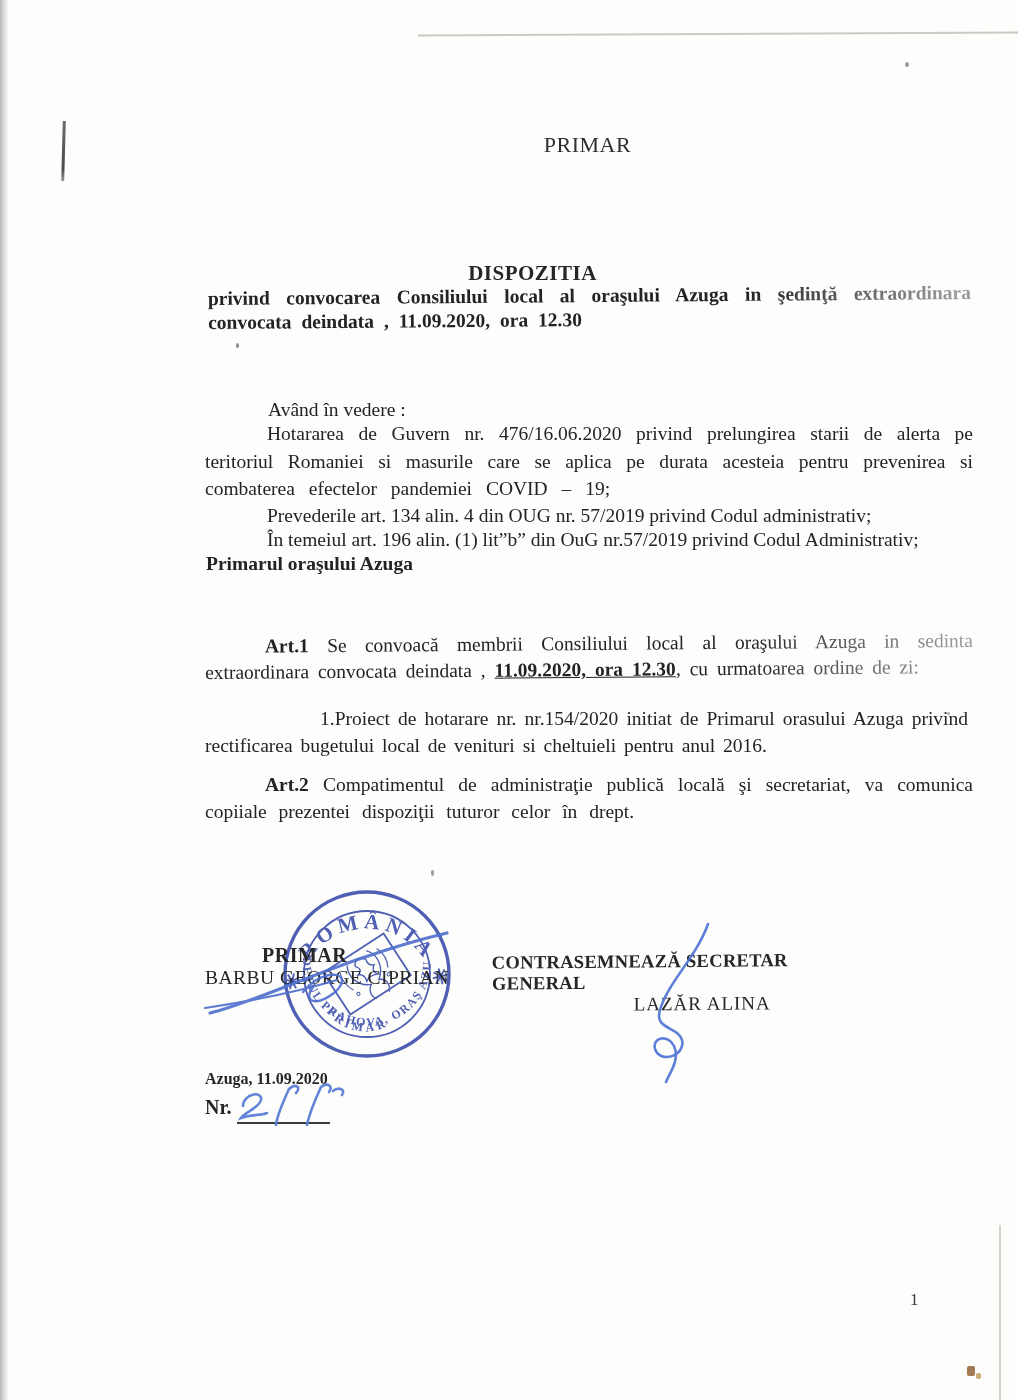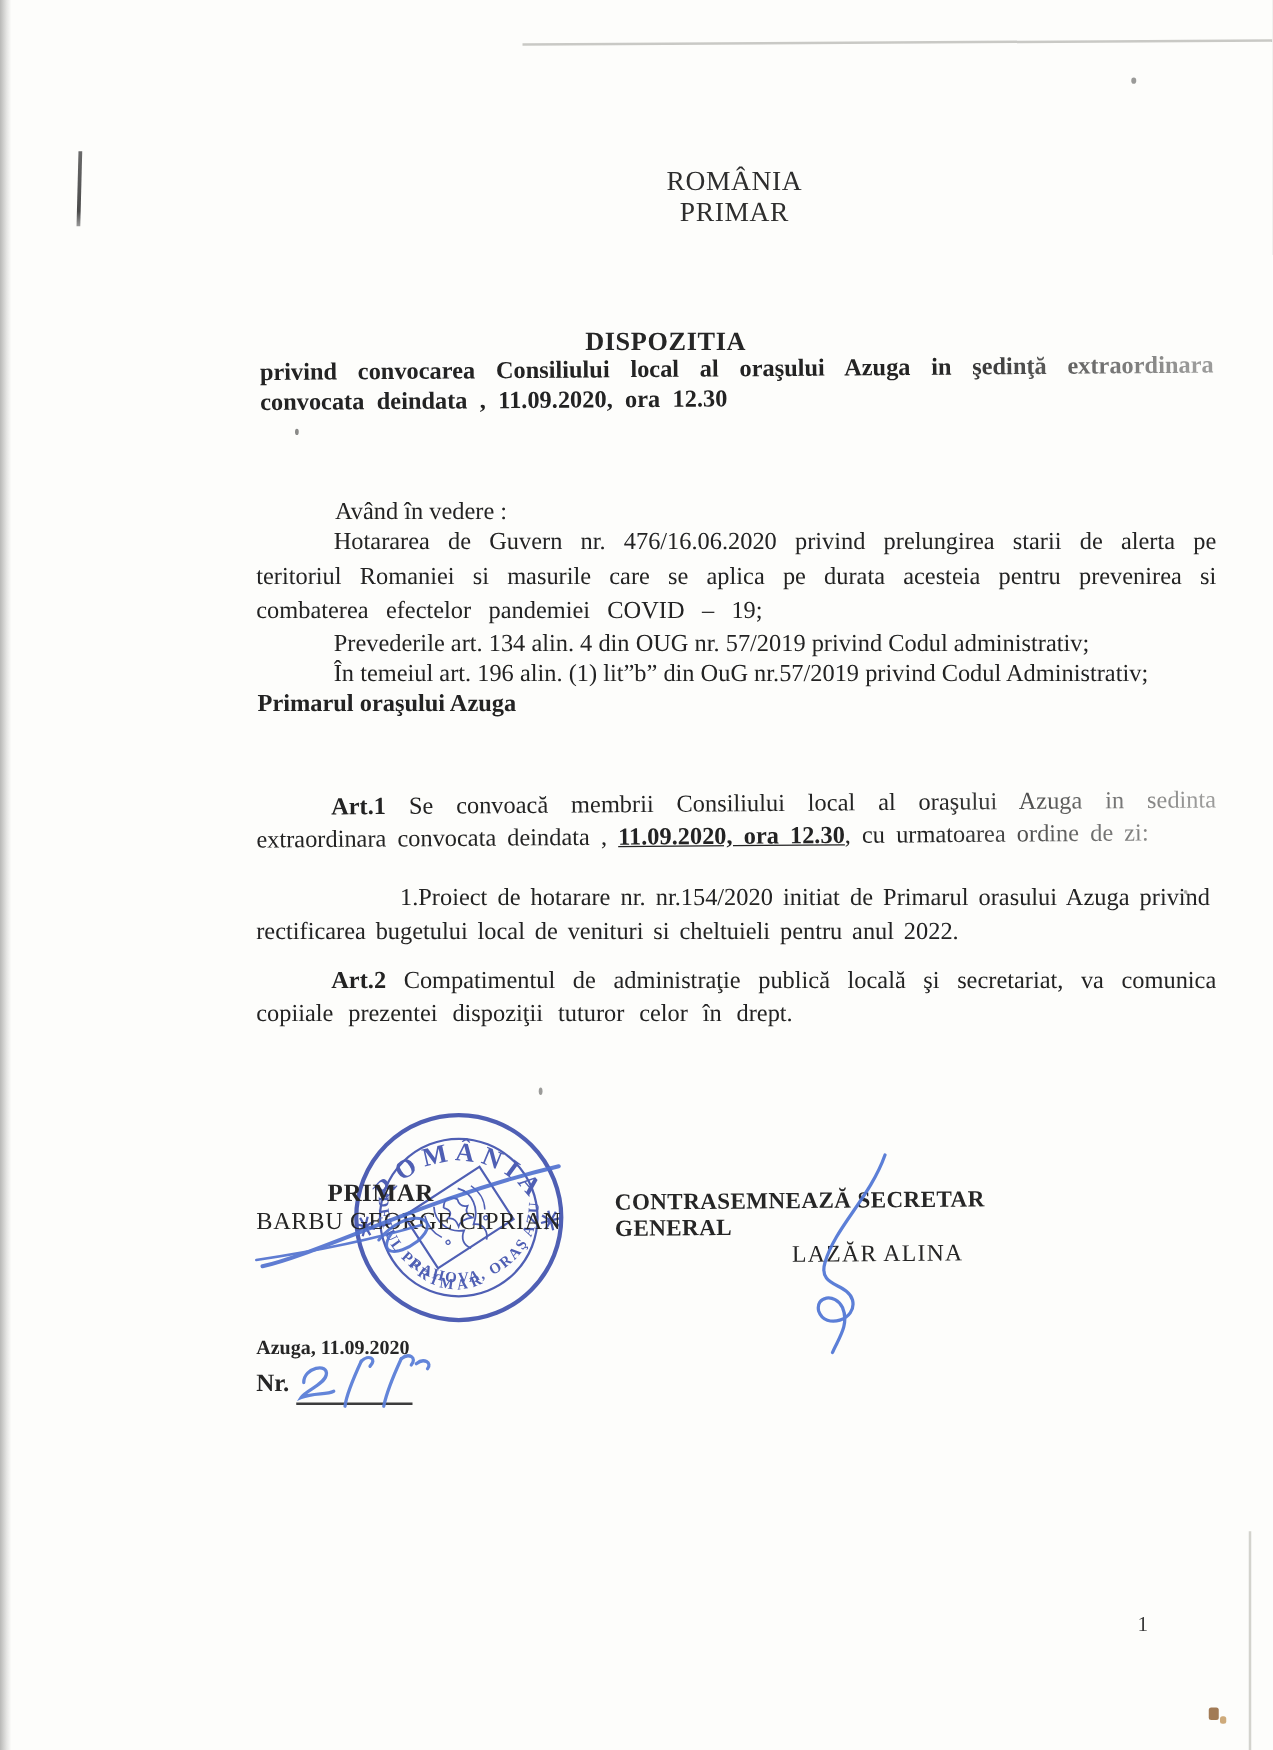--- a/index.html
+++ b/index.html
@@ -42,38 +42,37 @@
   <div class="edge-left"></div>
   <div class="edge-top"></div>
   <div class="edge-right"></div>
   <div class="staple"></div>
   <div class="speck" style="left:905px;top:62px;width:4px;height:5px;background:#9a9a98;"></div>
   <div class="speck" style="left:236px;top:343px;width:3px;height:5px;background:#8a8a88;"></div>
   <div class="speck" style="left:431px;top:870px;width:3px;height:6px;background:#9b9b99;"></div>
   <div class="speck" style="left:947px;top:712px;width:3px;height:3px;background:#aaaaa8;"></div>
 
   <div class="ln ctr" style="left:205px;top:133px;width:765px;font-size:22px;line-height:24.5px;letter-spacing:.5px;color:#2e2e2e;">
-    <div>ROMÂNIA</div>
     <div>PRIMAR</div>
   </div>
 
   <div class="ln ctr b" style="left:150px;top:261px;width:765px;font-size:21px;letter-spacing:.5px;">DISPOZITIA</div>
 
   <div class="ln just b body-text fade skew" style="left:208px;top:287px;width:763px;line-height:23.5px;word-spacing:5px;">privind convocarea Consiliului local al oraşului Azuga in şedinţă extraordinara convocata deindata , 11.09.2020, ora 12.30</div>
 
   <div class="ln body-text" style="left:268px;top:396px;">Având în vedere :</div>
   <div class="ln just body-text" style="left:205px;top:420px;width:768px;text-indent:62px;word-spacing:9px;line-height:27.5px;">Hotararea de Guvern nr. 476/16.06.2020 privind prelungirea starii de alerta pe teritoriul Romaniei si masurile care se aplica pe durata acesteia pentru prevenirea si combaterea efectelor pandemiei COVID – 19;</div>
   <div class="ln body-text" style="left:205px;top:502px;text-indent:62px;width:790px;">Prevederile art. 134 alin. 4 din OUG nr. 57/2019 privind Codul administrativ;</div>
   <div class="ln body-text" style="left:205px;top:526px;text-indent:62px;width:790px;">În temeiul art. 196 alin. (1) lit”b”  din OuG nr.57/2019 privind Codul Administrativ;</div>
   <div class="ln body-text b" style="left:206px;top:550px;">Primarul oraşului Azuga</div>
 
 
   <div class="ln just body-text fade skew" style="left:205px;top:634px;width:768px;text-indent:60px;word-spacing:4px;line-height:26px;"><span class="b">Art.1</span><span> Se convoacă membrii Consiliului local al oraşului Azuga  in sedinta extraordinara convocata deindata , </span><span class="b" style="text-decoration:underline;">11.09.2020, ora 12.30</span><span>, cu urmatoarea ordine de zi:</span></div>
 
-  <div class="ln just body-text" style="left:205px;top:706px;width:763px;text-indent:115px;word-spacing:3px;line-height:26.5px;">1.Proiect de hotarare nr. nr.154/2020 initiat de Primarul orasului Azuga privind rectificarea bugetului local de venituri si cheltuieli pentru anul 2022.</div>
+  <div class="ln just body-text" style="left:205px;top:706px;width:763px;text-indent:115px;word-spacing:3px;line-height:26.5px;">1.Proiect de hotarare nr. nr.154/2020 initiat de Primarul orasului Azuga privind rectificarea bugetului local de venituri si cheltuieli pentru anul 2016.</div>
 
   <div class="ln just body-text" style="left:205px;top:772px;width:768px;text-indent:60px;word-spacing:7px;line-height:26.5px;"><span class="b">Art.2</span><span> Compatimentul de administraţie publică locală şi secretariat,  va comunica copiiale prezentei dispoziţii tuturor celor în drept.</span></div>
 
   <svg class="stamp-ink" style="left:281px;top:888px;" width="172" height="172" viewBox="0 0 172 172">
     <defs>
       <path id="arcTop" d="M 18,98 A 69,69 0 0 1 154,98" fill="none"></path>
       <path id="arcBottom" d="M 22,74 A 64,64 0 0 0 150,74" fill="none"></path>
       <path id="arcInner" d="M 38,108 A 48,48 0 0 0 130,110" fill="none"></path>
     </defs>
     <g stroke="#4152ae" fill="none">

